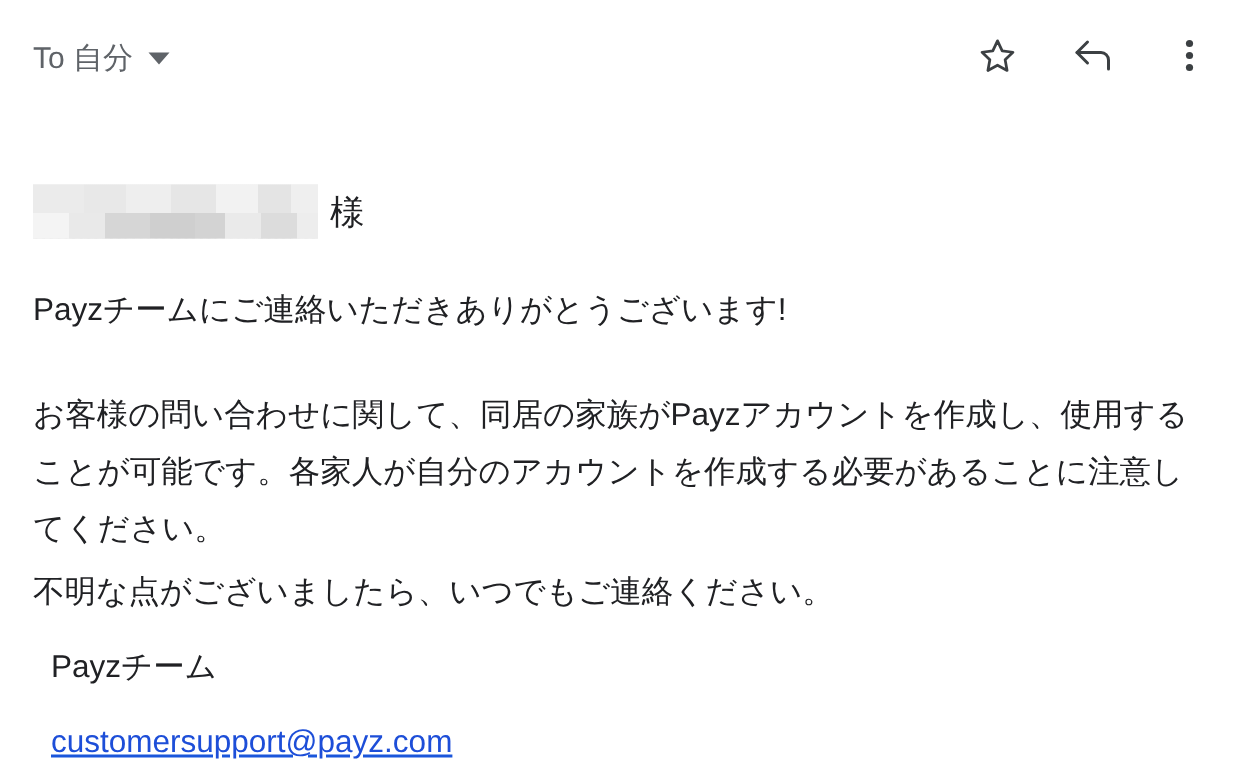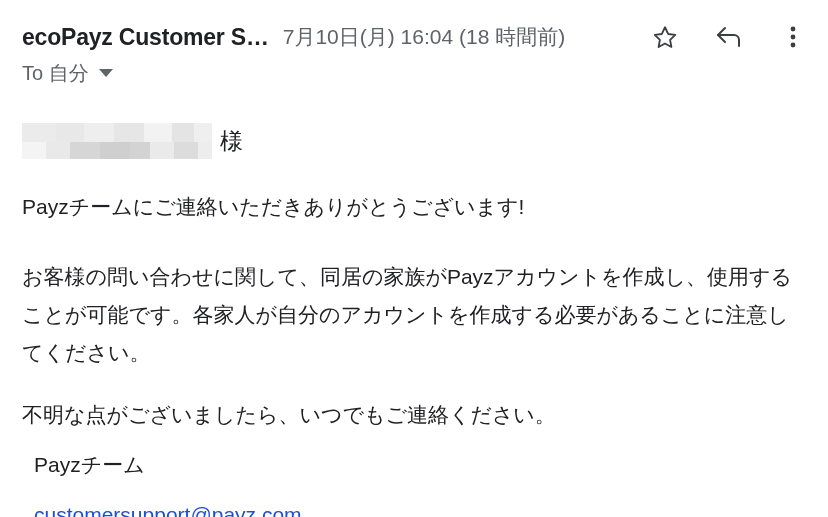--- a/index.html
+++ b/index.html
@@ -171,21 +171,21 @@
 
   .para {
     margin: 0;
     padding: 0;
     max-width: 790px;
     word-break: break-all;
   }
 
   .para-gap-1 { margin-top: 24px; }
   .para-gap-2 { margin-top: 32px; }
-  .para-gap-3 { margin-top: 24px; }
+  .para-gap-3 { margin-top: 4px; }
   .para-gap-4 { margin-top: 20px; }
 
   .signature-line {
     margin: 12px;
     padding: 0;
   }
 
   .mail-link {
     color: #1d4ed8;
     text-decoration: underline;
@@ -194,24 +194,20 @@
     font-size: 21px;
   }
 </style>
 </head>
 <body>
 
 <div class="email-view">
 
   <div class="header">
 
-    <div class="header-line">
-      <span class="sender-name">ecoPayz Customer S…</span>
-      <span class="timestamp">7月10日(月) 16:04 (18 時間前)</span>
-    </div>
 
     <div class="header-actions">
 
       <button class="icon-btn">
         <span>
           <svg width="26" height="26" viewBox="0 0 24 24" fill="none" stroke="#3c4043" stroke-width="1.7" stroke-linejoin="round" stroke-linecap="round">
             <polygon points="12,3 14.9,9.2 21.5,10 16.7,14.6 17.9,21.2 12,18 6.1,21.2 7.3,14.6 2.5,10 9.1,9.2"></polygon>
           </svg>
         </span>
       </button>

